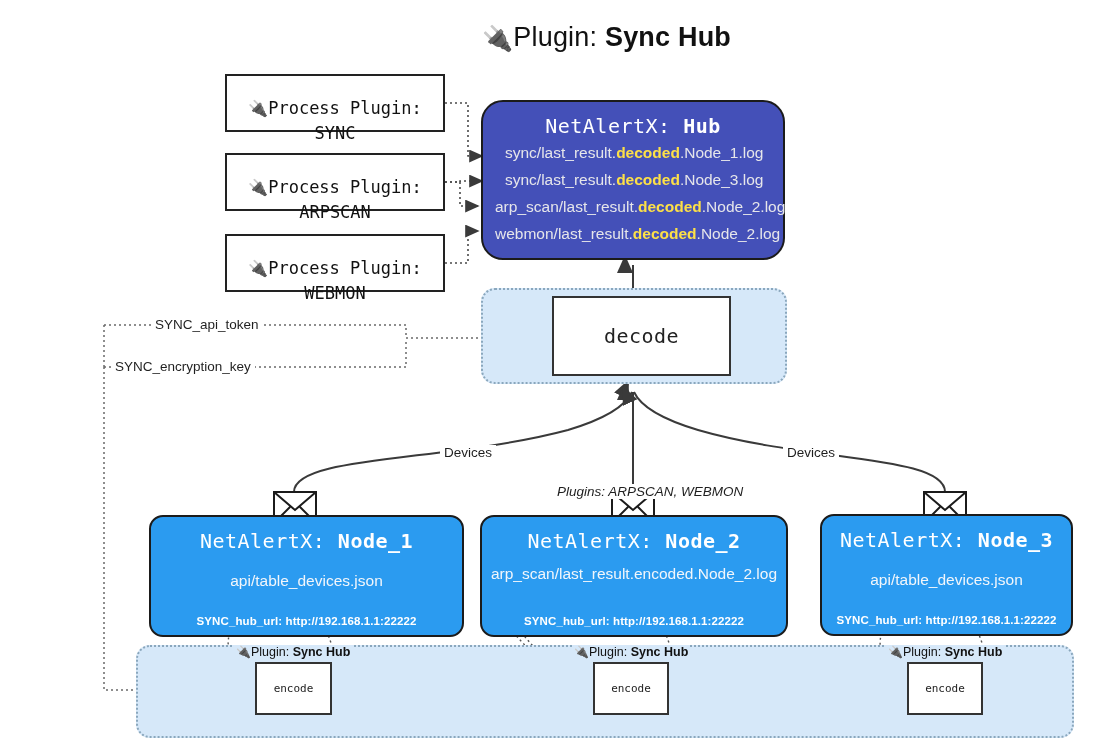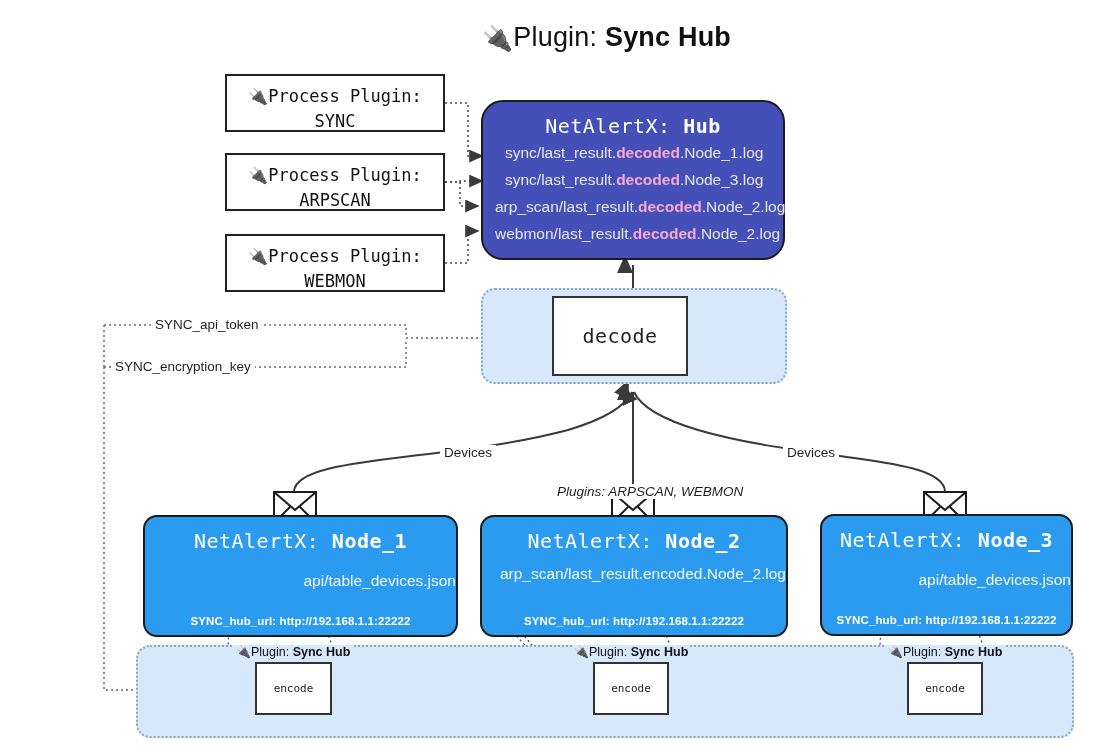--- a/index.html
+++ b/index.html
@@ -11,55 +11,55 @@
   
   .title{position:absolute;left:0;top:17px;width:1117px;text-align:center;
          font-size:27px;line-height:40px;letter-spacing:.2px;color:#111;}
   .title .plug{font-size:25px;vertical-align:-1px;}
   .title .strong{font-weight:bold;}
 
   
   .pbox{position:absolute;background:#fff;border:2px solid #222;
         font-family:"DejaVu Sans Mono","Liberation Mono",monospace;
         font-size:17px;line-height:25px;text-align:center;color:#111;
-        box-sizing:border-box;padding-top:8px;}
+        box-sizing:border-box;padding-top:20px;}
   .pbox .l1{white-space:nowrap;}
   .pbox .l2{white-space:nowrap;}
   .pbox .plug{font-family:"DejaVu Sans",sans-serif;font-size:16px;}
 
   
   .huburl{position:absolute;text-align:center;font-size:11.5px;font-weight:bold;
           color:#1b1b1b;letter-spacing:.1px;}
   .hub{position:absolute;background:#4450b8;border:2px solid #1b1b1b;
        border-radius:22px;box-sizing:border-box;}
   .hub .hubtitle{font-family:"DejaVu Sans Mono","Liberation Mono",monospace;
        font-size:20px;color:#ffffff;text-align:center;margin-top:12px;letter-spacing:.5px;}
   .hub .hubtitle b{font-weight:bold;}
   .hub .row{font-size:15.5px;color:#e6e6ea;line-height:25px;margin-top:2px;
             white-space:nowrap;}
-  .hub .row b{color:#f9a8d4;font-weight:bold;}
+  .hub .row b{color:#fde047;font-weight:bold;}
   .hub .r1,.hub .r2{padding-left:22px;}
   .hub .r3,.hub .r4{padding-left:12px;}
 
   
   .lightbox{position:absolute;background:#d6e8f9;border:2px dotted #8aa7bd;
             border-radius:14px;box-sizing:border-box;}
   .whitebox{position:absolute;background:#fff;border:2px solid #333;
             box-sizing:border-box;display:flex;align-items:center;justify-content:center;
             font-family:"DejaVu Sans Mono","Liberation Mono",monospace;color:#222;}
   .decode{font-size:20px;letter-spacing:.5px;}
   .encode{font-size:11px;}
 
   
   .node{position:absolute;background:#2b9bf0;border:2px solid #1b1b1b;
         border-radius:14px;box-sizing:border-box;overflow:hidden;}
   .node .ntitle{font-family:"DejaVu Sans Mono","Liberation Mono",monospace;
         font-size:20px;color:#ffffff;text-align:center;margin-top:12px;letter-spacing:.5px;}
   .node .ntitle b{font-weight:bold;}
-  .node .nrow{font-size:15.5px;color:#f2f6fb;text-align:right;line-height:27px;
+  .node .nrow{font-size:15.5px;color:#f2f6fb;text-align:center;line-height:27px;
         white-space:nowrap;}
   .node .nurl{position:absolute;left:0;bottom:8px;width:100%;text-align:center;
         font-size:11.5px;font-weight:bold;color:#ffffff;letter-spacing:.1px;}
 
   
   .flabel{position:absolute;font-size:13.5px;color:#1f1f1f;background:#ffffff;
           padding:0 4px;white-space:nowrap;}
   .plabel{position:absolute;font-size:12.5px;color:#111;white-space:nowrap;
           background:#d6e8f9;padding:0 2px;}
   .plabel b{font-weight:bold;}
@@ -156,30 +156,30 @@
 
   <div class="hub" style="left:433px;top:100px;width:304px;height:160px;">
     <div class="hubtitle"><span>NetAlertX: </span><b>Hub</b></div>
     <div class="row r1"><span>sync/last_result.</span><b>decoded</b><span>.Node_1.log</span></div>
     <div class="row r2"><span>sync/last_result.</span><b>decoded</b><span>.Node_3.log</span></div>
     <div class="row r3"><span>arp_scan/last_result.</span><b>decoded</b><span>.Node_2.log</span></div>
     <div class="row r4"><span>webmon/last_result.</span><b>decoded</b><span>.Node_2.log</span></div>
   </div>
 
   <div class="lightbox" style="left:433px;top:288px;width:306px;height:96px;"></div>
-  <div class="whitebox decode" style="left:504px;top:296px;width:136px;height:80px;">decode</div>
+  <div class="whitebox decode" style="left:504px;top:296px;width:179px;height:80px;">decode</div>
 
   <div class="flabel" style="left:103px;top:317px;">SYNC_api_token</div>
   <div class="flabel" style="left:63px;top:359px;">SYNC_encryption_key</div>
 
   <div class="flabel" style="left:392px;top:445px;">Devices</div>
   <div class="flabel" style="left:735px;top:445px;">Devices</div>
   <div class="flabel" style="left:505px;top:484px;font-style:italic;">Plugins: ARPSCAN, WEBMON</div>
 
-  <div class="node" style="left:95px;top:515px;width:315px;height:122px;">
+  <div class="node" style="left:101px;top:515px;width:315px;height:122px;">
     <div class="ntitle"><span>NetAlertX: </span><b>Node_1</b></div>
     <div class="nrow" style="margin-top:14px;">api/table_devices.json</div>
     <div class="nurl">SYNC_hub_url: http://192.168.1.1:22222</div>
   </div>
 
   <div class="node" style="left:432px;top:515px;width:308px;height:122px;">
     <div class="ntitle"><span>NetAlertX: </span><b>Node_2</b></div>
     <div class="nrow" style="margin-top:7px;">arp_scan/last_result.encoded.Node_2.log</div>
     <div class="nurl">SYNC_hub_url: http://192.168.1.1:22222</div>
   </div>

